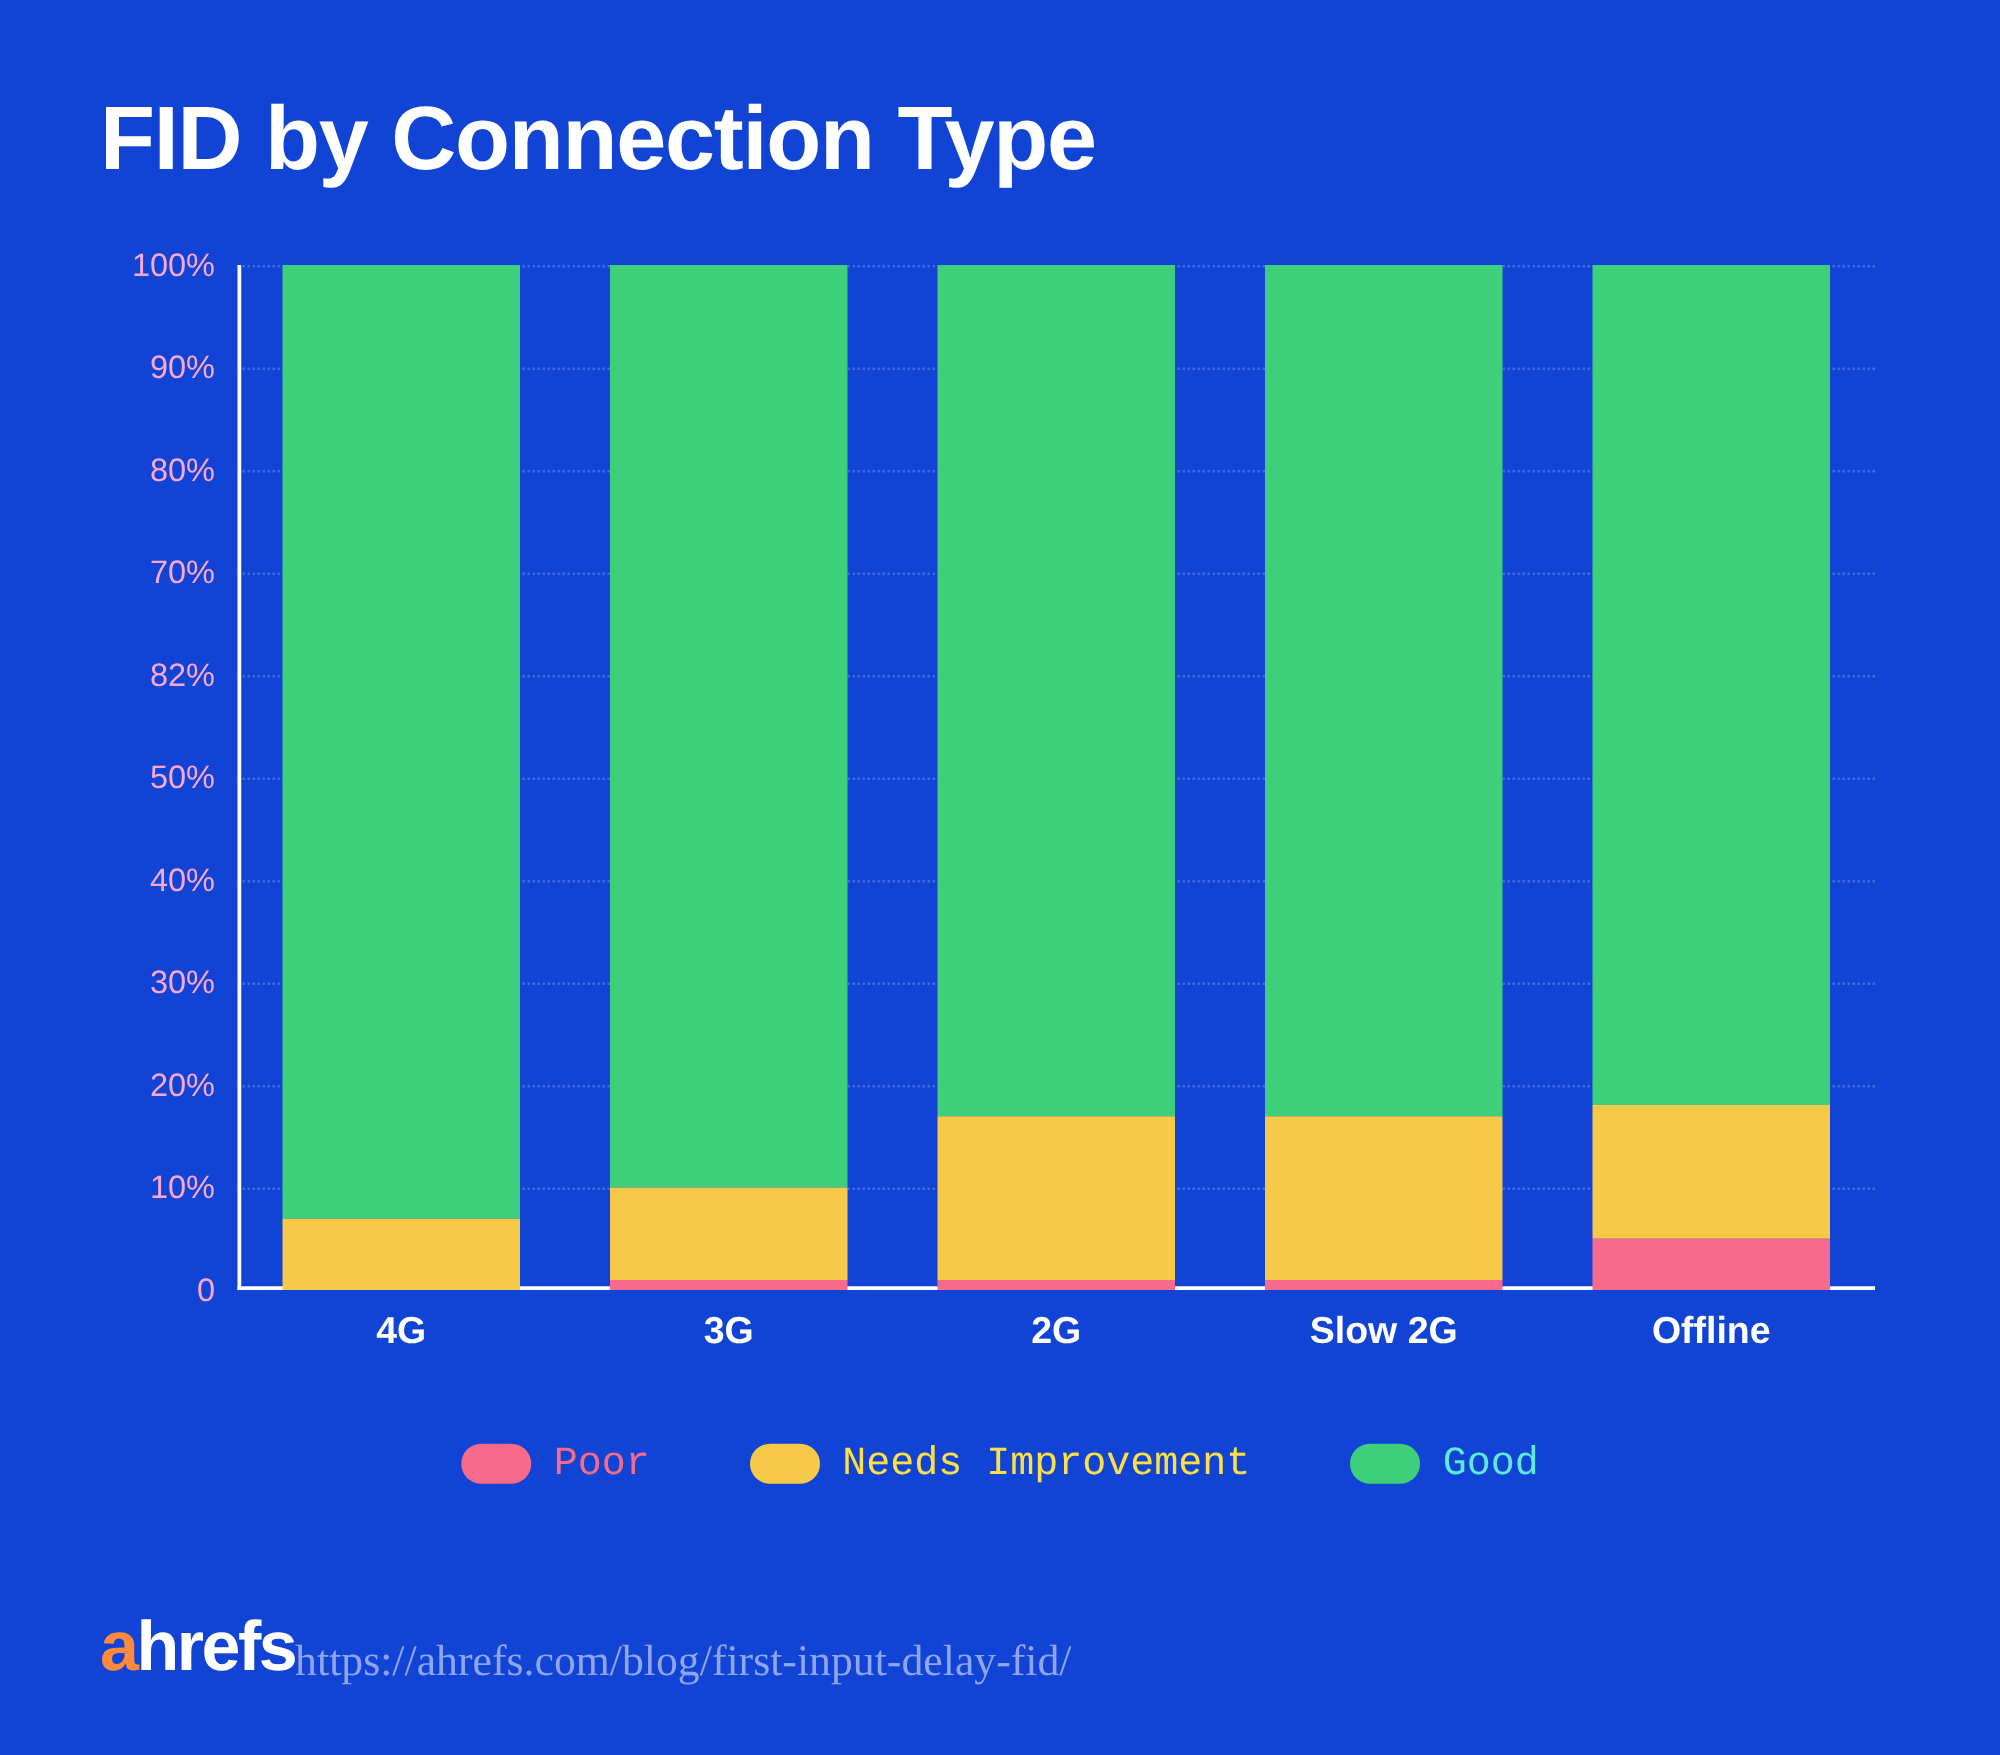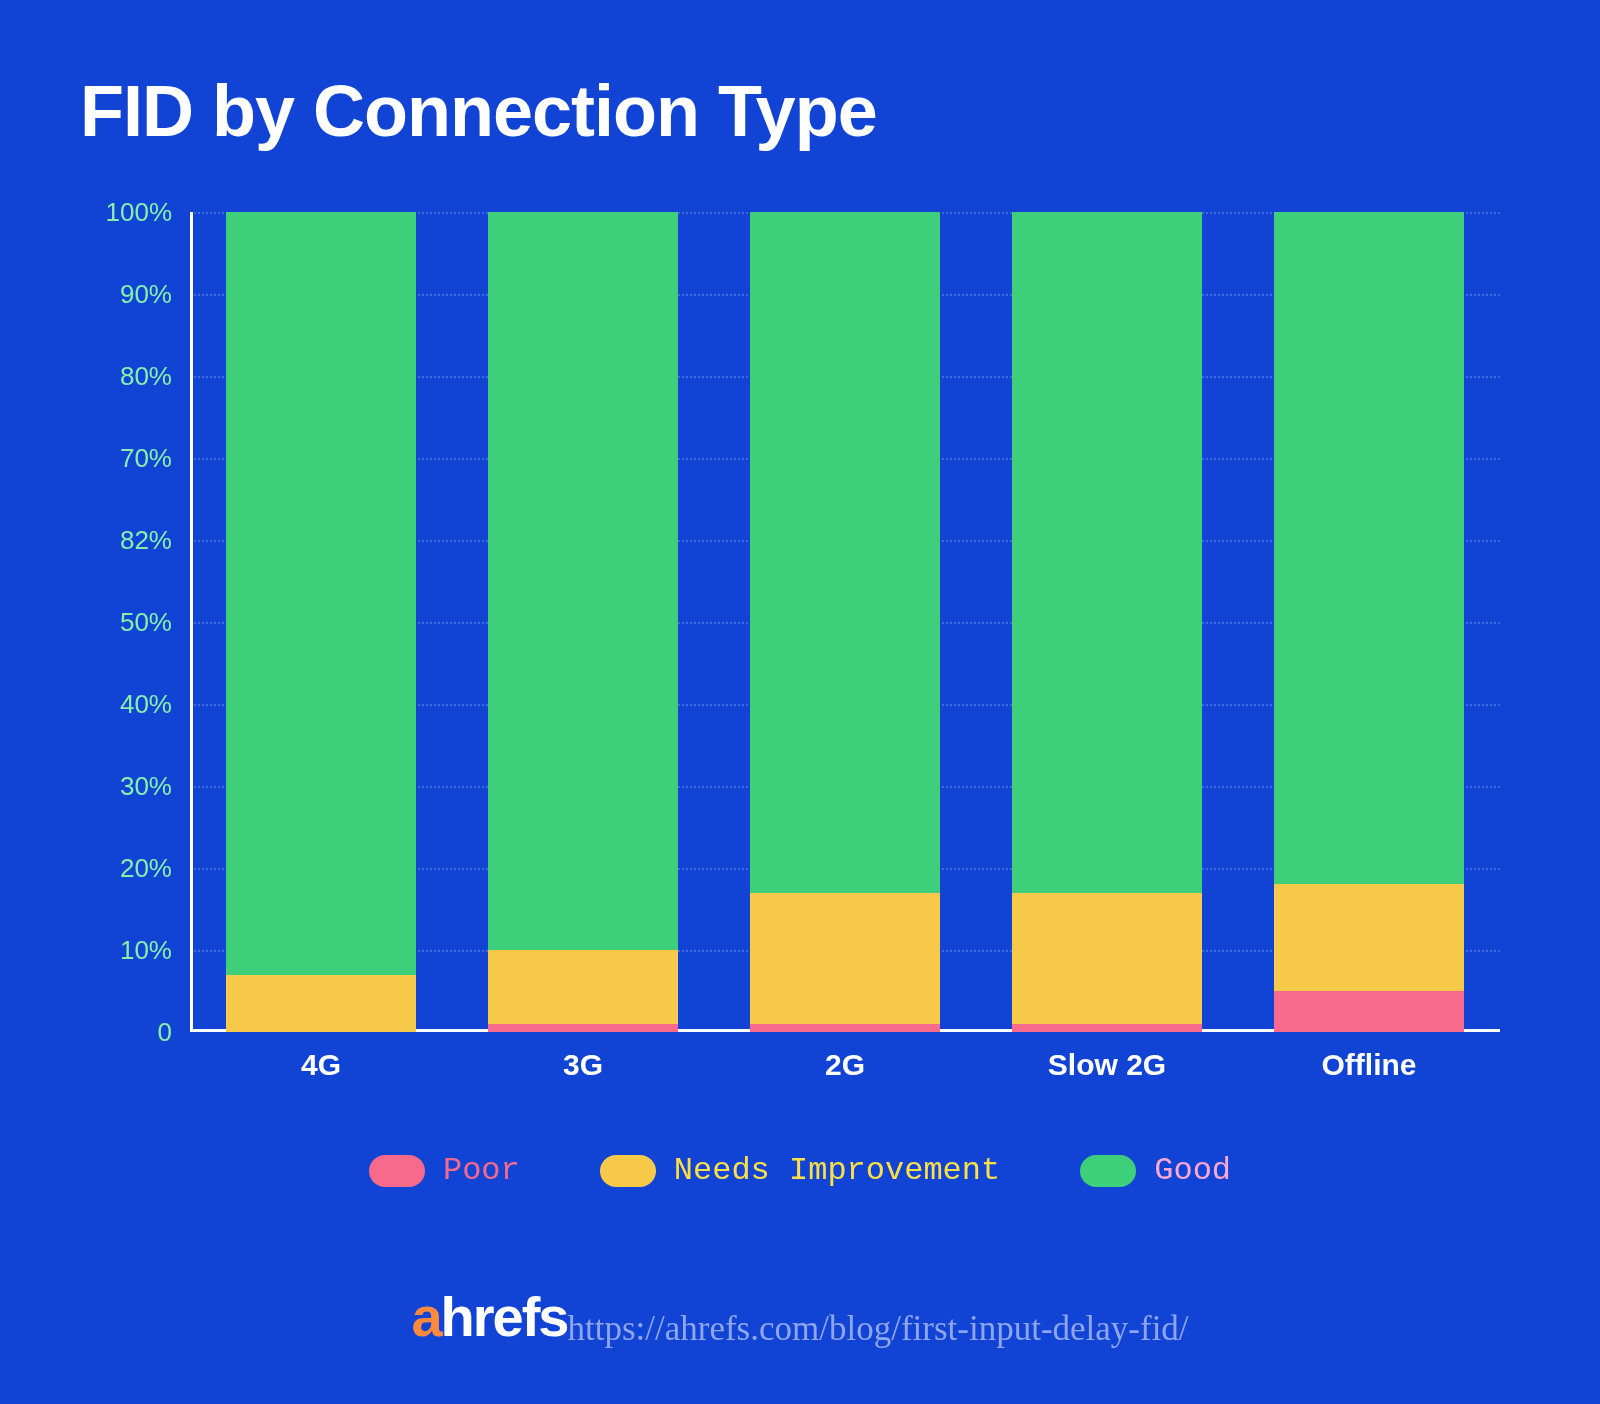--- a/index.html
+++ b/index.html
@@ -33,21 +33,21 @@
     position: absolute;
     left: 0;
     top: 0;
     bottom: 60px;
     width: 110px;
   }
   .y-tick {
     position: absolute;
     right: 18px;
     transform: translateY(-50%);
-    color: #86efac;
+    color: #f9a8d4;
     font-size: 26px;
     font-weight: 500;
   }
   .gridline {
     position: absolute;
     left: 0;
     right: 0;
     border-top: 2px dotted #6a8ae8;
     opacity: 0.55;
   }
@@ -110,28 +110,28 @@
   }
   .legend-item { display: flex; align-items: center; gap: 18px; }
   .swatch {
     width: 56px; height: 32px; border-radius: 16px;
   }
   .legend-poor  .swatch { background: #f76a8c; }
   .legend-needs .swatch { background: #f7c948; }
   .legend-good  .swatch { background: #3ecf7a; }
   .legend-poor  .lbl { color: #f76a8c; }
   .legend-needs .lbl { color: #fde047; }
-  .legend-good  .lbl { color: #f9a8d4; text-align: right; }
+  .legend-good  .lbl { color: #5eead4; text-align: right; }
   .footer {
     position: absolute;
     bottom: 55px;
     left: 80px;
     right: 80px;
     display: flex;
-    justify-content: center;
+    justify-content: flex-start;
     align-items: flex-end;
   }
   .logo {
     color: #ffffff;
     font-size: 56px;
     font-weight: 700;
     letter-spacing: -2px;
   }
   .logo .a { color: #ff8a3d; }
   .url {

